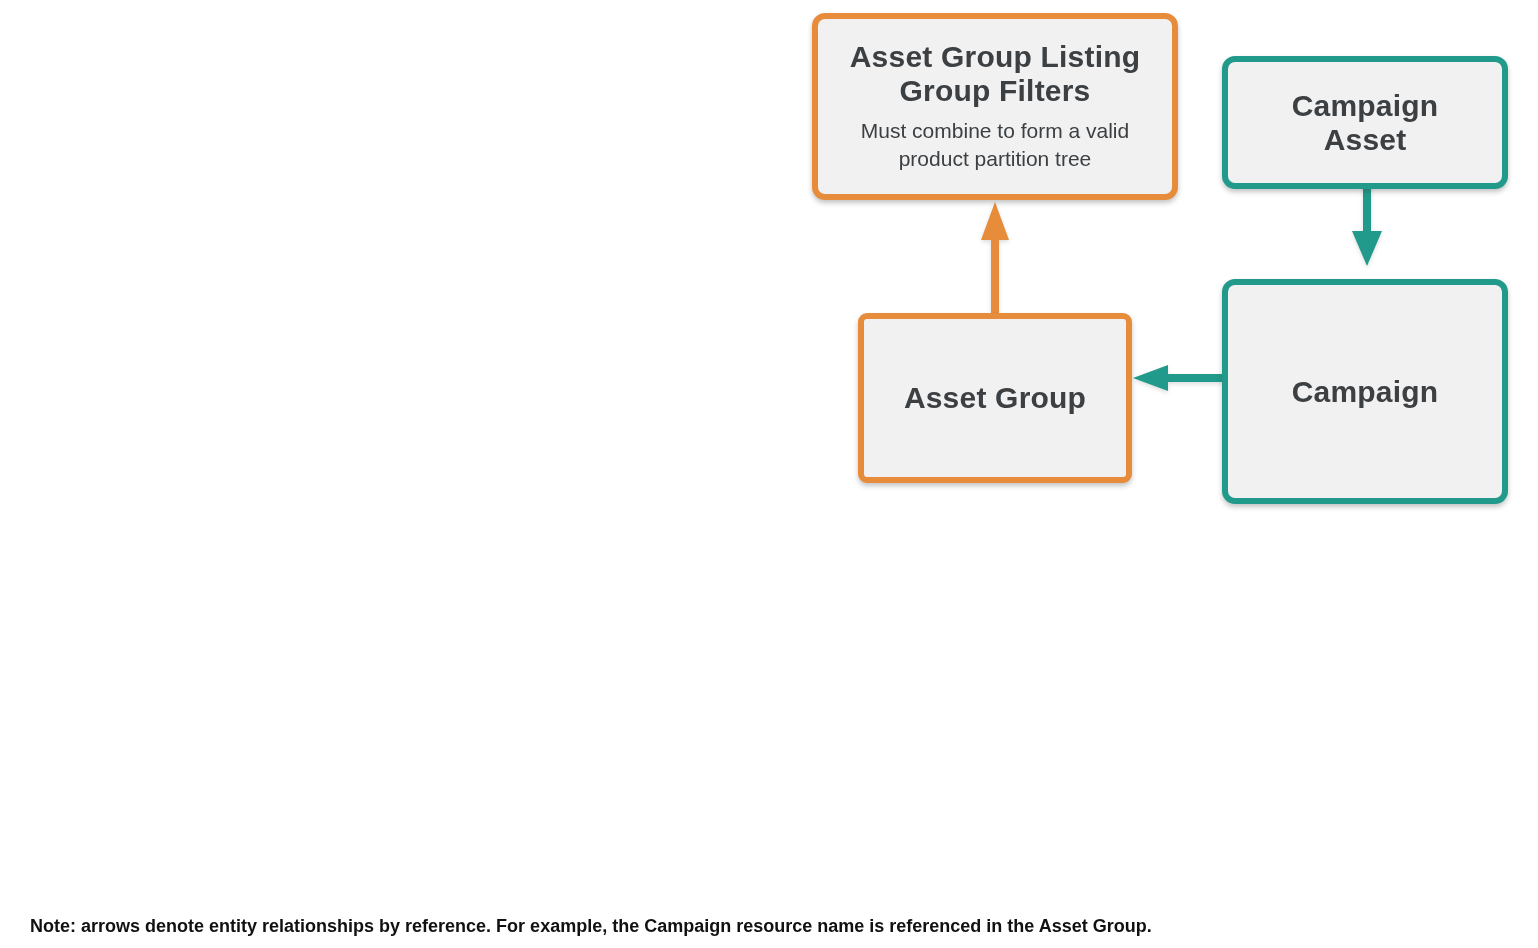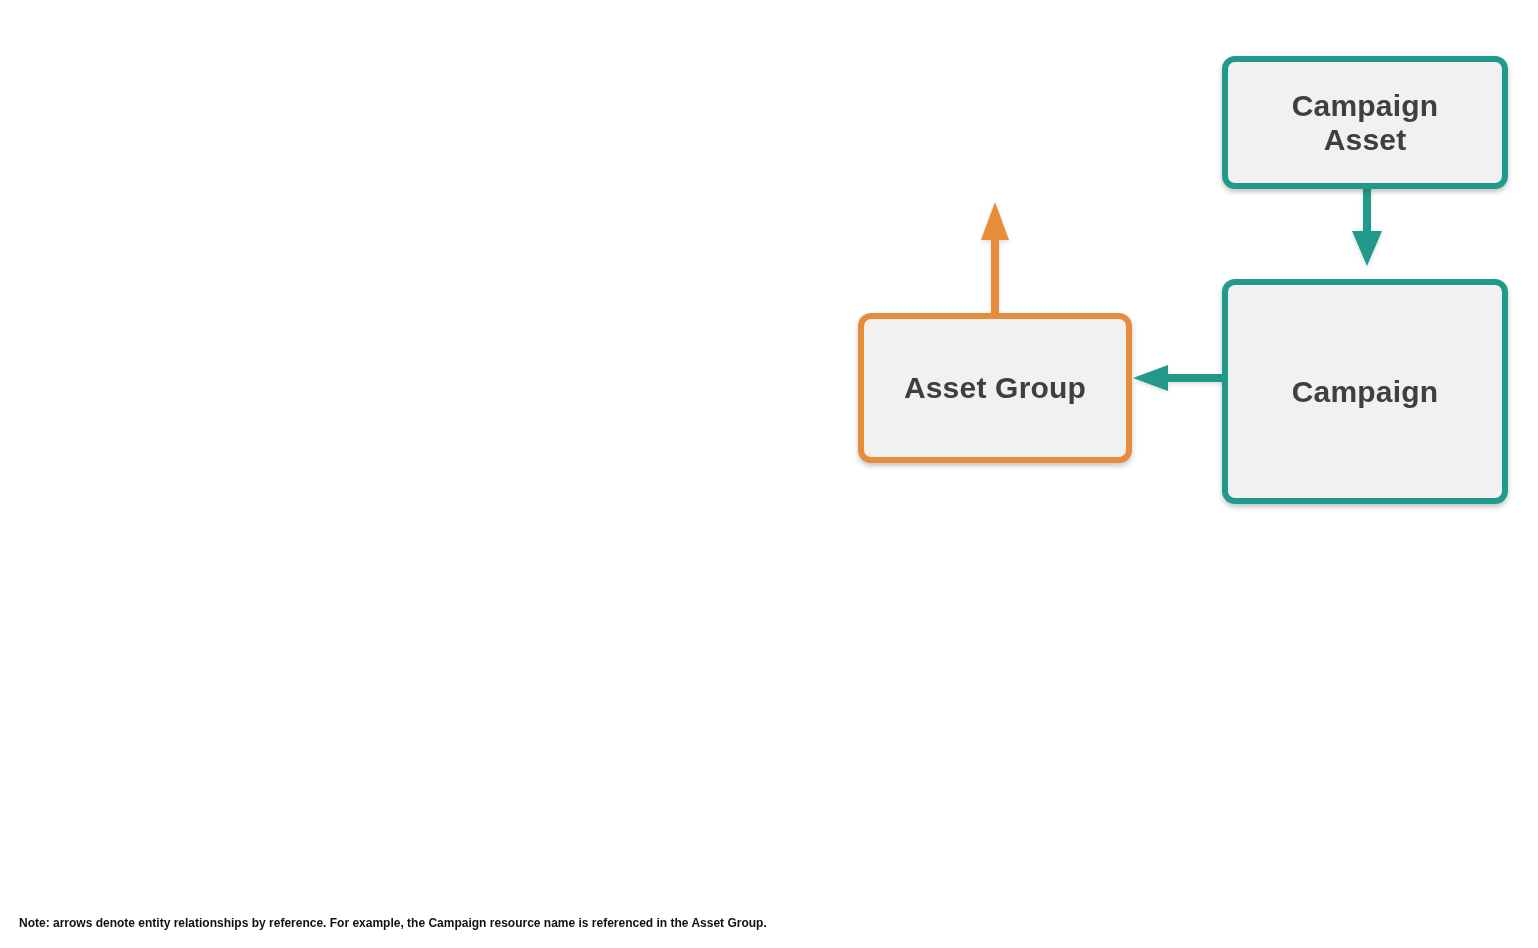--- a/index.html
+++ b/index.html
@@ -27,21 +27,21 @@
     justify-content: center;
     text-align: center;
     box-shadow: 0 3px 5px rgba(60, 64, 67, 0.30);
   }
   .node.orange { border-color: var(--orange); }
   .node.teal   { border-color: var(--teal); margin-top: 12px; }
 
   .node-filters  { left: 812px;  top: 13px;  width: 366px; height: 187px; }
   .node-budget   { left: 1222px; top: 44px;  width: 286px; height: 133px; }
   .node-campaign { left: 1222px; top: 267px; width: 286px; height: 225px; }
-  .node-asset    { left: 858px;  top: 313px; width: 274px; height: 150px; }
+  .node-asset    { left: 858px;  top: 313px; width: 274px; height: 170px; border-radius: 9px; }
 
   .title {
     font-size: 30px;
     font-weight: 700;
     line-height: 34px;
     color: var(--node_text);
     letter-spacing: 0.2px;
   }
   .subtitle {
     font-size: 21px;
@@ -56,23 +56,23 @@
     left: 0;
     top: 0;
     pointer-events: none;
     filter: drop-shadow(0 2px 2px rgba(60, 64, 67, 0.18));
   }
   .fill-orange { fill: var(--orange); }
   .fill-teal   { fill: var(--teal); }
 
   .note {
     position: absolute;
-    left: 19px;
+    left: 30px;
     top: 916px;
-    font-size: 12px;
+    font-size: 18px;
     font-weight: 700;
     color: var(--note_text);
     letter-spacing: 0px;
     white-space: nowrap;
   }
 </style>
 </head>
 <body>
 
 <div class="canvas">
@@ -88,20 +88,30 @@
       <rect class="fill-teal" x="1363" y="177" width="8" height="57"></rect>
       <polygon class="fill-teal" points="1367,266 1352,231 1382,231"></polygon>
     </g>
 
     <g>
       <rect class="fill-teal" x="1164" y="374" width="60" height="8"></rect>
       <polygon class="fill-teal" points="1133,378 1168,365 1168,391"></polygon>
     </g>
   </svg>
 
+  <div class="node orange node-filters">
+    <div class="title">
+      <div>Asset Group Listing</div>
+      <div>Group Filters</div>
+    </div>
+    <div class="subtitle">
+      <div>Must combine to form a valid</div>
+      <div>product partition tree</div>
+    </div>
+  </div>
 
   <div class="node teal node-budget">
     <div class="title">
       <div>Campaign</div>
       <div>Asset</div>
     </div>
   </div>
 
   <div class="node teal node-campaign">
     <div class="title">

